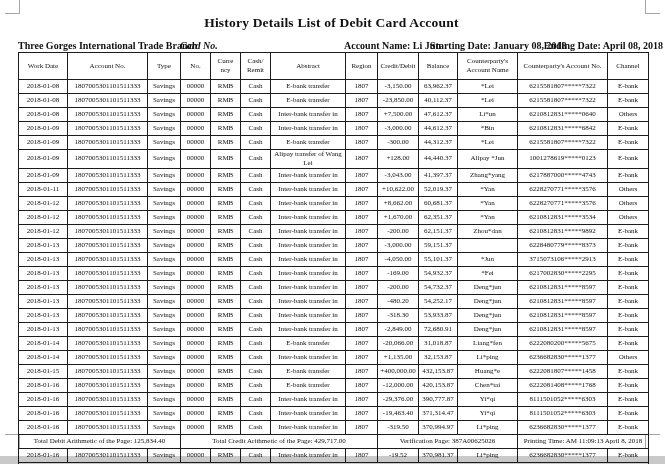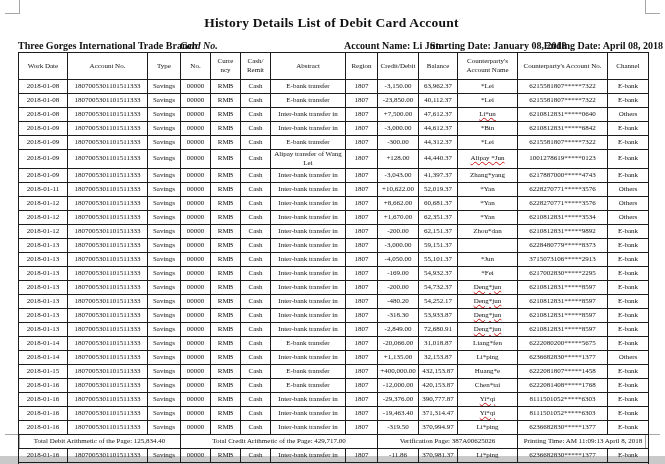--- a/index.html
+++ b/index.html
@@ -39,21 +39,21 @@
     padding:0 1px;overflow:hidden;font-weight:normal;
   }
   table.grid thead th{height:26px;}
   table.grid td{height:13px;}
   tr.totals td{
     border-top:1px dashed #555;border-bottom:1px dashed #555;
     height:13px;
   }
   tr.openrow td{border:none;border-left:1px solid #1c1c1c;border-right:1px solid #1c1c1c;height:9px;}
   .misspell{
-    text-decoration:underline;text-decoration-style:wavy;
+    text-decoration-style:wavy;
     text-decoration-color:#d01414;text-decoration-thickness:1px;text-underline-offset:1px;
   }
 </style>
 </head>
 <body>
 
 <div id="page">
 
   <div class="crop tl"></div>
   <div class="crop tr"></div>
@@ -516,21 +516,21 @@
     <tbody>
     <tr>
       <td>2018-01-16</td>
       <td>1807005301101511333</td>
       <td>Savings</td>
       <td>00000</td>
       <td>RMB</td>
       <td>Cash</td>
       <td>Inter-bank transfer in</td>
       <td>1807</td>
-      <td>-11.86</td>
+      <td>-19.52</td>
       <td>370,981.37</td>
       <td><span>Li*ping</span></td>
       <td>6236682830*****1377</td>
       <td>E-bank</td>
     </tr>
   </tbody>
     <tbody>
       <tr class="openrow">
         <td colspan="13"></td>
       </tr>

